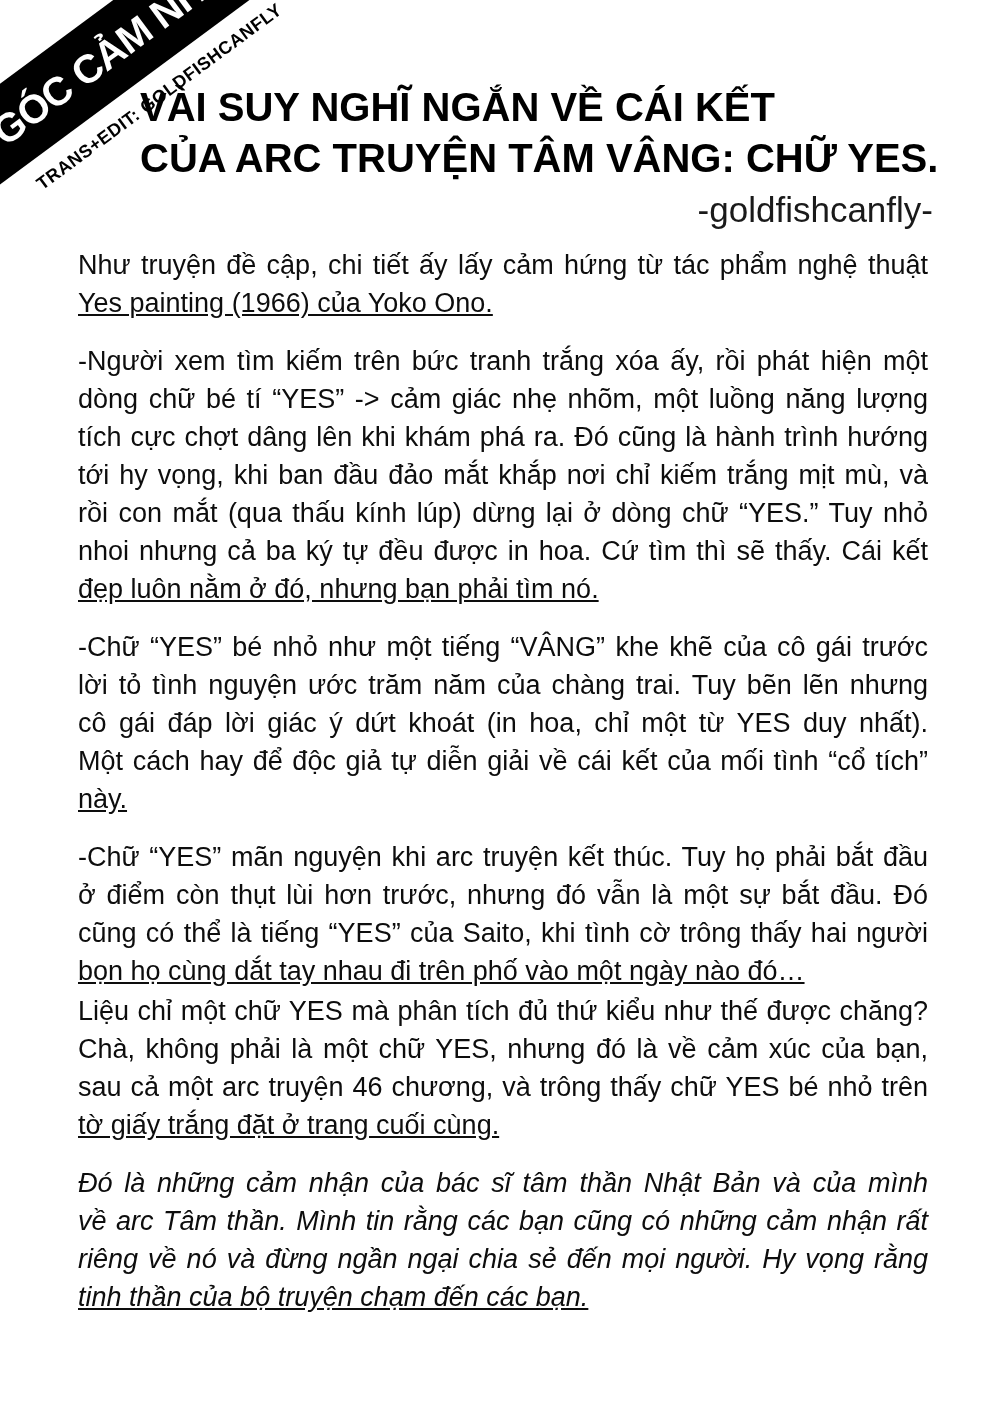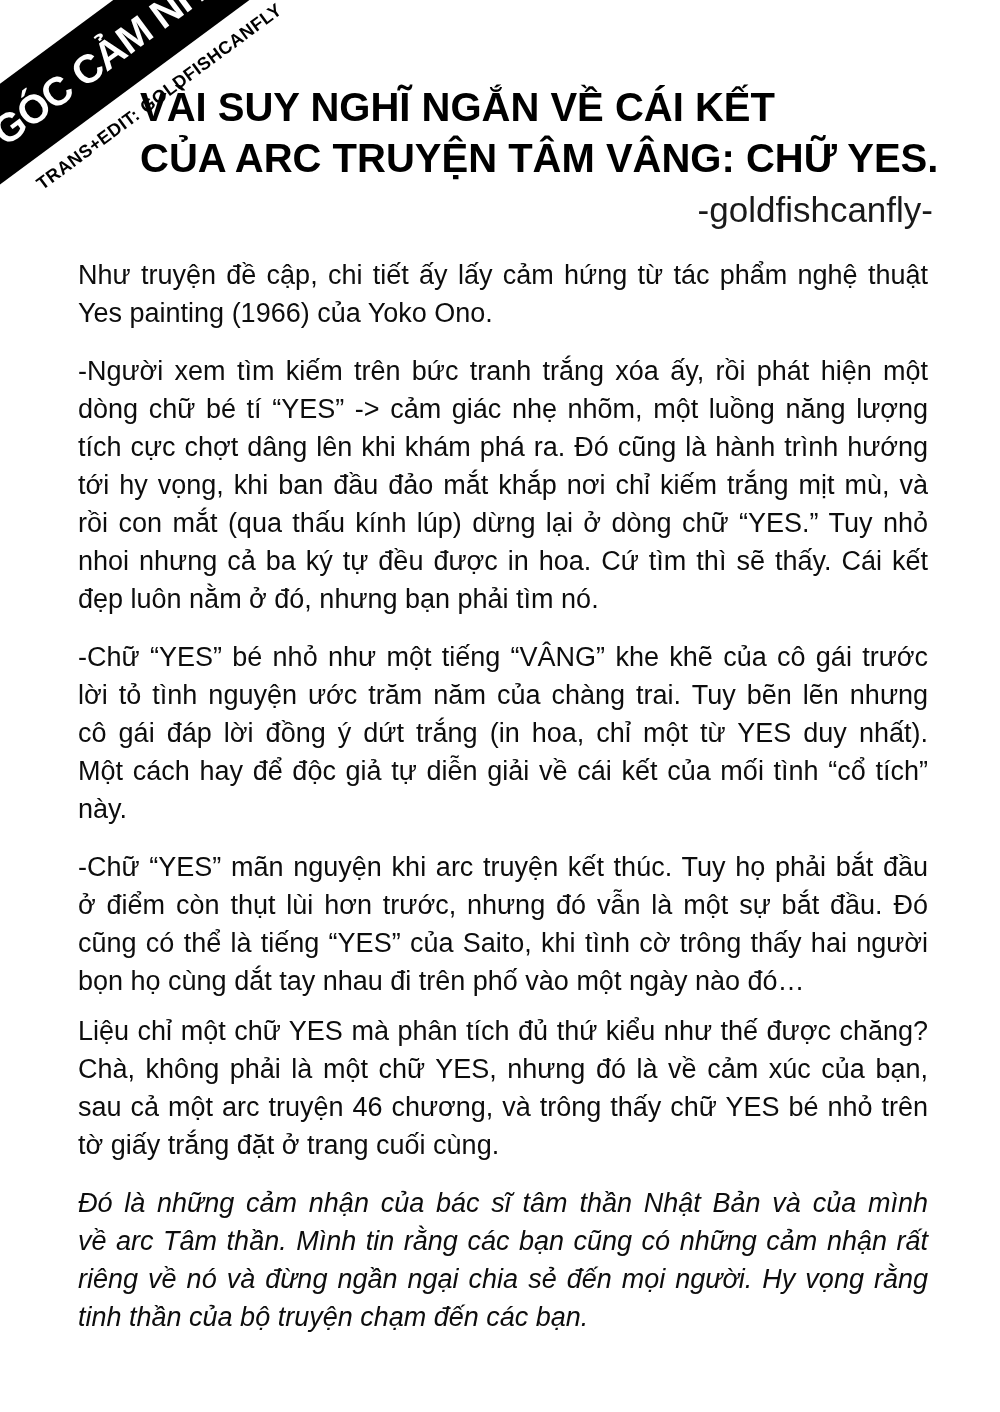--- a/index.html
+++ b/index.html
@@ -34,24 +34,24 @@
     position:absolute; right:67px; top:190px;
     font-size:35px; color:#1a1a1a;
   }
 
   
   .body-text {
     position:absolute; left:78px; top:244px; width:850px;
     font-size:27px; line-height:38px; color:#0d0d0d;
   }
   .para { margin-top:20px; }
-  .para:first-child, .para.nogap { margin-top:12px; }
+  .para:first-child, .para.nogap { margin-top:2px; }
   .para.italic { font-style:italic; }
   .tl { text-align:justify; text-align-last:justify; white-space:normal; }
-  .tl.end { text-align-last:left; }
+  .tl.end { text-align-last:left;text-decoration:underline; }
 </style>
 </head>
 <body>
 
 <div class="page">
 
   <div class="corner">
     <div class="band">
       <span>GÓC CẢM NHẬN</span>
     </div>
@@ -75,21 +75,21 @@
         <div class="tl">dòng chữ bé tí “YES” -&gt; cảm giác nhẹ nhõm, một luồng năng lượng</div>
         <div class="tl">tích cực chợt dâng lên khi khám phá ra. Đó cũng là hành trình hướng</div>
         <div class="tl">tới hy vọng, khi ban đầu đảo mắt khắp nơi chỉ kiếm trắng mịt mù, và</div>
         <div class="tl">rồi con mắt (qua thấu kính lúp) dừng lại ở dòng chữ “YES.” Tuy nhỏ</div>
         <div class="tl">nhoi nhưng cả ba ký tự đều được in hoa. Cứ tìm thì sẽ thấy. Cái kết</div>
         <div class="tl end">đẹp luôn nằm ở đó, nhưng bạn phải tìm nó.</div>
       </div>
       <div class="para">
         <div class="tl">-Chữ “YES” bé nhỏ như một tiếng “VÂNG” khe khẽ của cô gái trước</div>
         <div class="tl">lời tỏ tình nguyện ước trăm năm của chàng trai. Tuy bẽn lẽn nhưng</div>
-        <div class="tl">cô gái đáp lời đồng ý dứt trắng (in hoa, chỉ một từ YES duy nhất).</div>
+        <div class="tl">cô gái đáp lời giác ý dứt khoát (in hoa, chỉ một từ YES duy nhất).</div>
         <div class="tl">Một cách hay để độc giả tự diễn giải về cái kết của mối tình “cổ tích”</div>
         <div class="tl end">này.</div>
       </div>
       <div class="para">
         <div class="tl">-Chữ “YES” mãn nguyện khi arc truyện kết thúc. Tuy họ phải bắt đầu</div>
         <div class="tl">ở điểm còn thụt lùi hơn trước, nhưng đó vẫn là một sự bắt đầu. Đó</div>
         <div class="tl">cũng có thể là tiếng “YES” của Saito, khi tình cờ trông thấy hai người</div>
         <div class="tl end">bọn họ cùng dắt tay nhau đi trên phố vào một ngày nào đó…</div>
       </div>
       <div class="para nogap">

